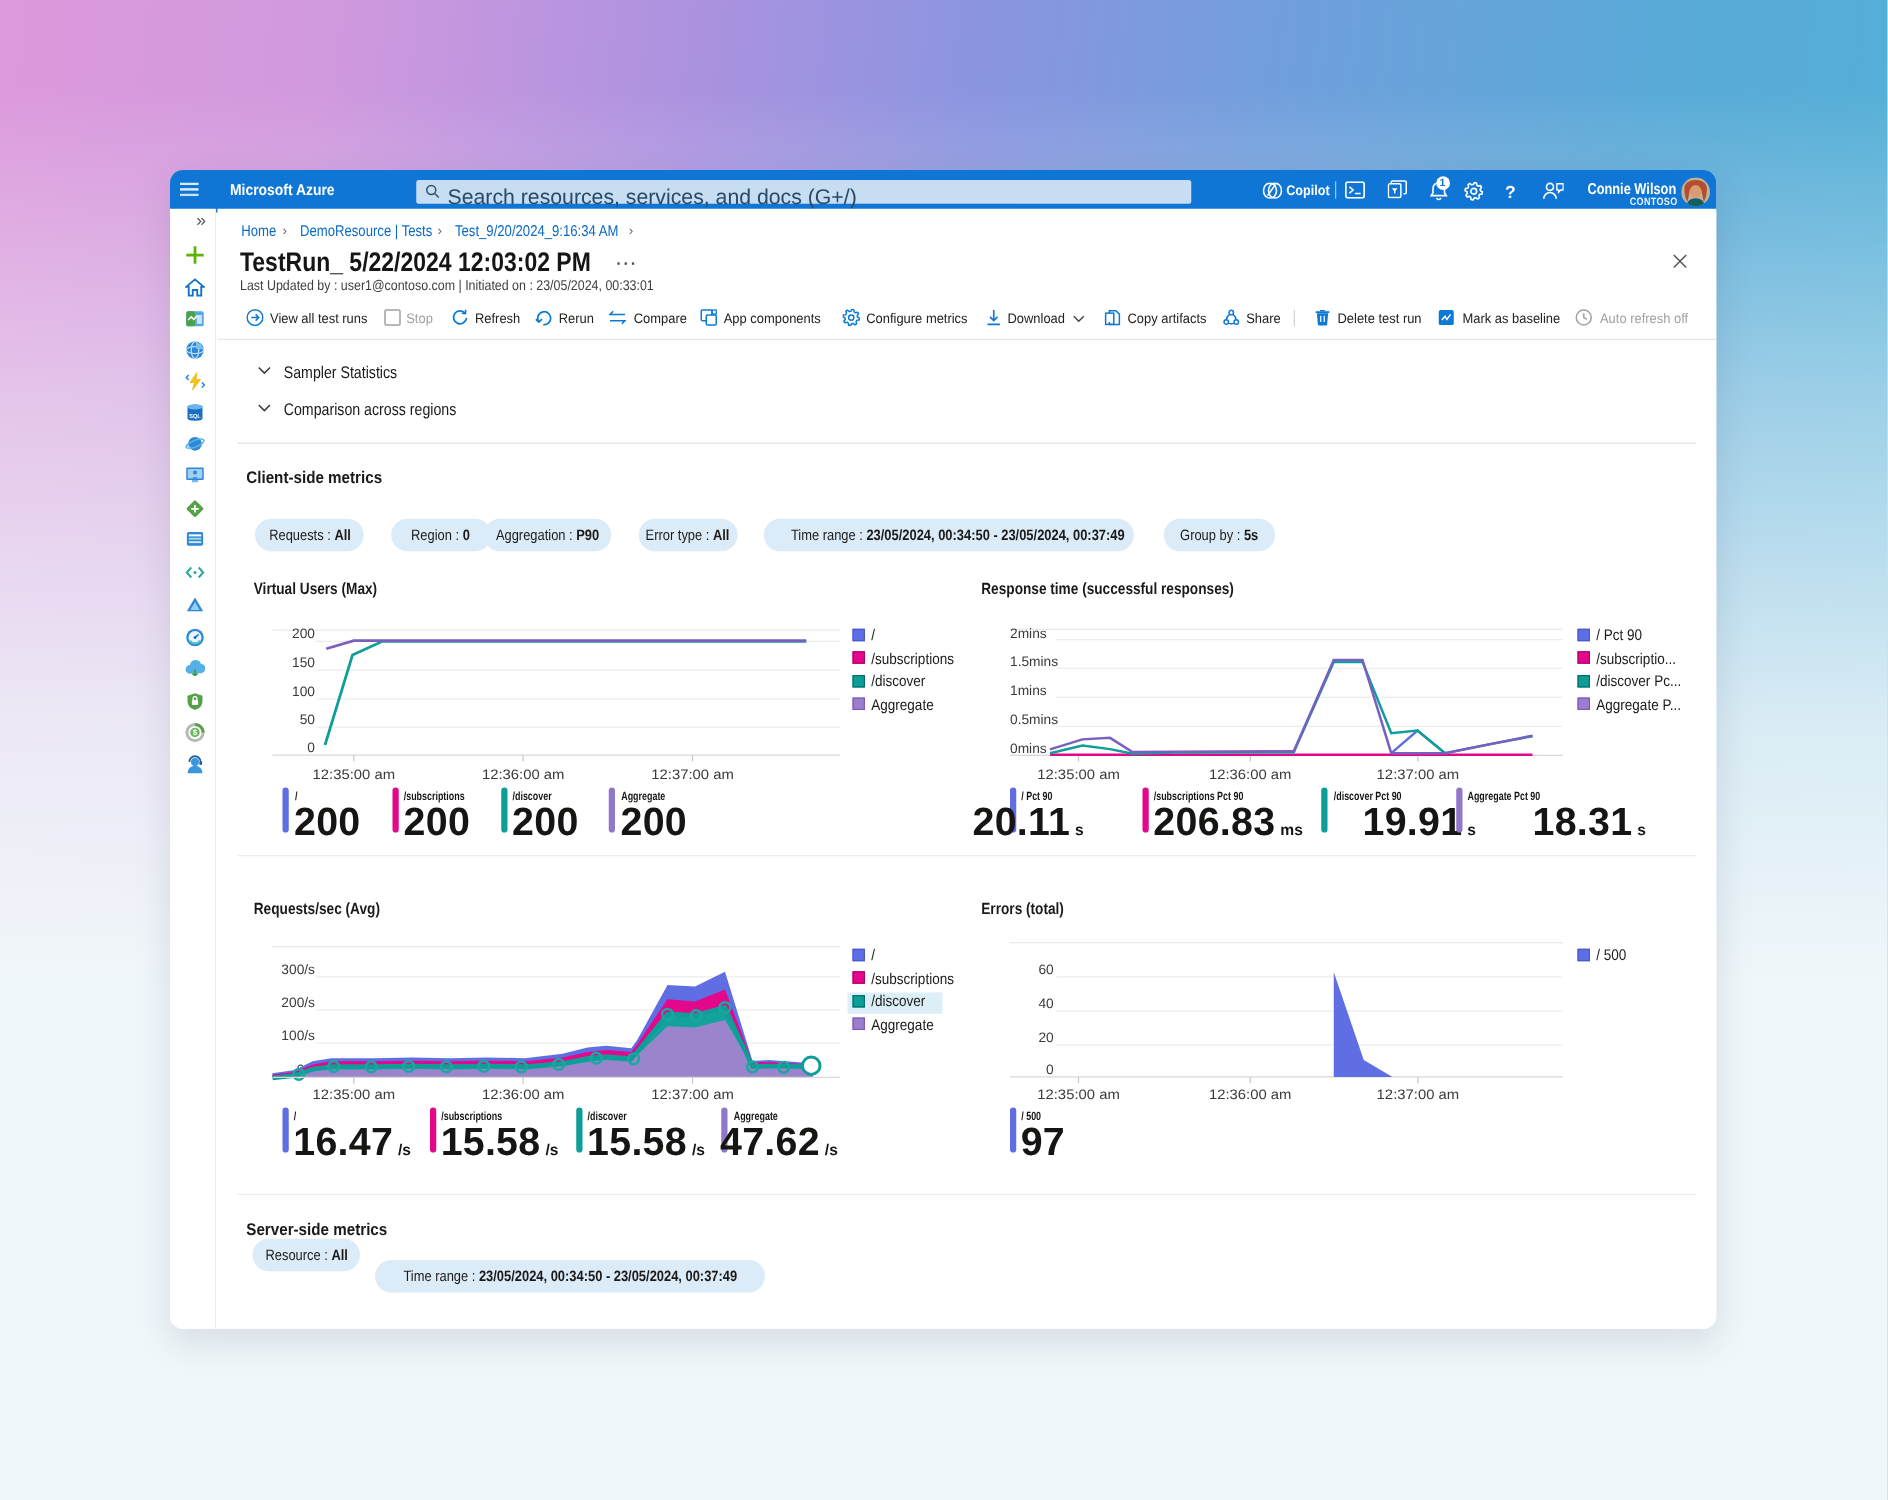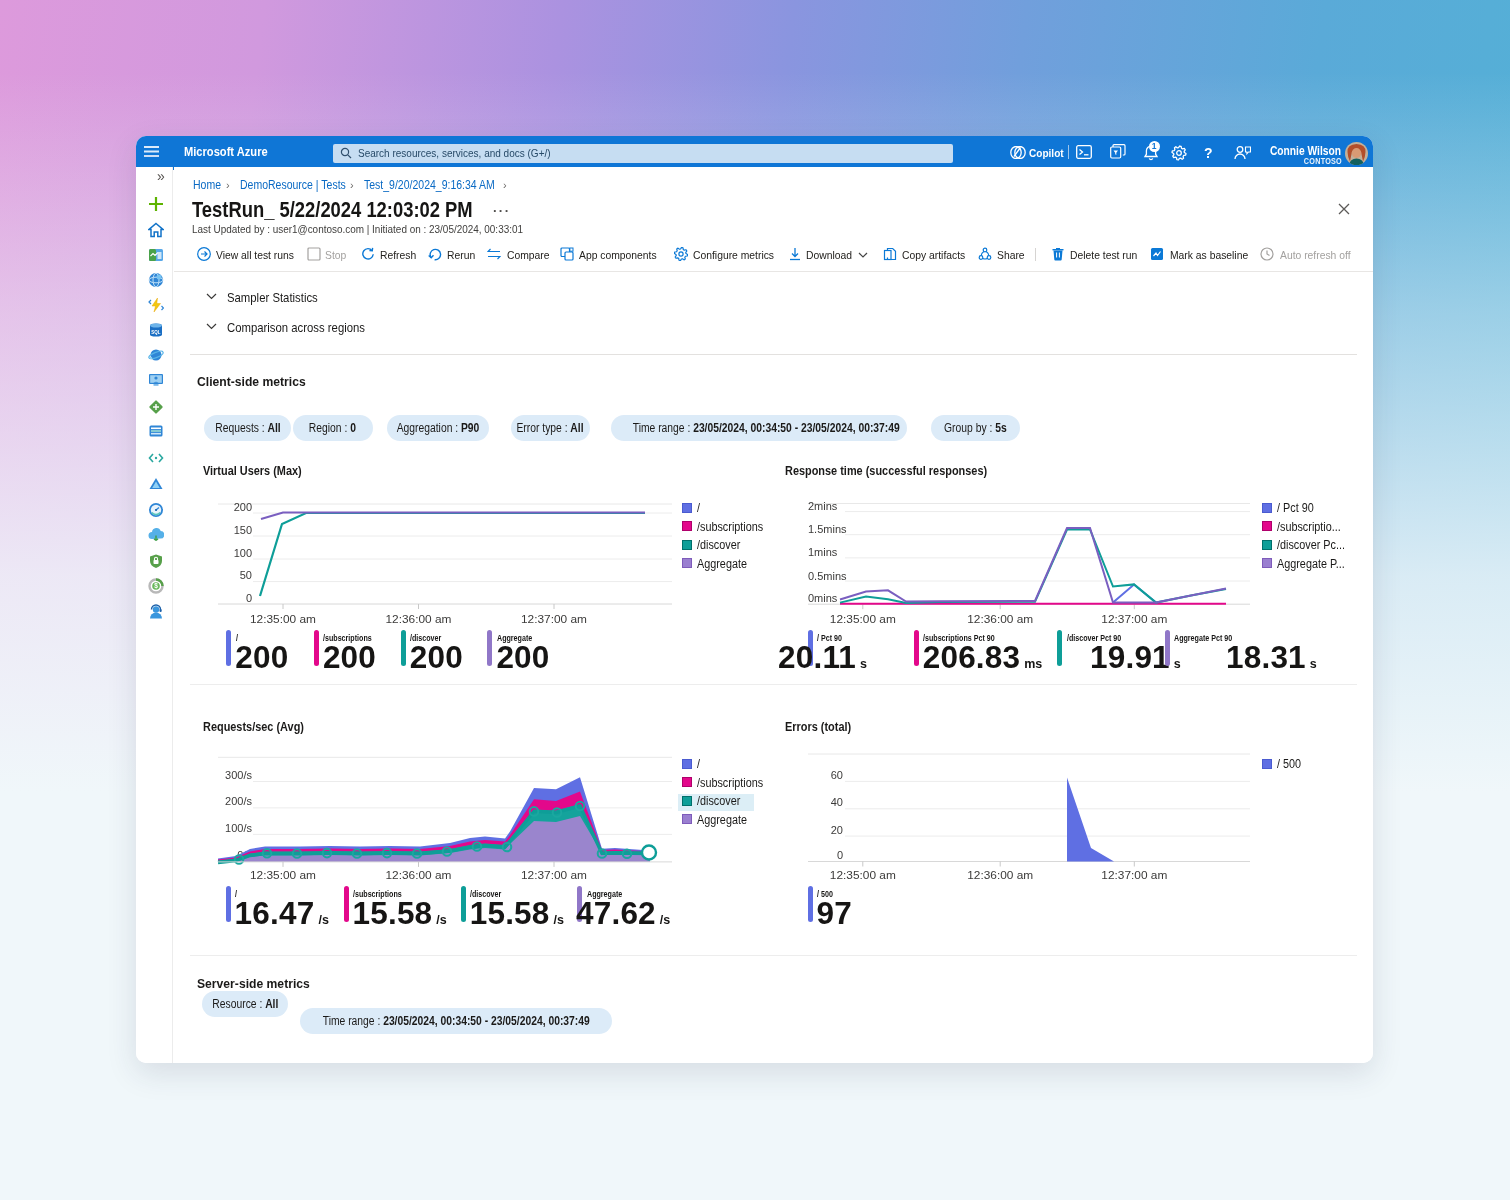--- a/index.html
+++ b/index.html
@@ -39,21 +39,21 @@
         <rect x="0" y="0" width="15" height="2" fill="#dcebfa"></rect>
         <rect x="0" y="4.5" width="15" height="2" fill="#dcebfa"></rect>
         <rect x="0" y="9" width="15" height="2" fill="#cfe0f5"></rect>
       </svg>
 <div class="ab" style="left:48px;top:9px;font-size:12.5px;font-weight:bold;color:#fff;transform:scaleX(0.89);transform-origin:0 0">Microsoft Azure</div>
 <div class="ab" style="left:197px;top:7.5px;width:620px;height:19px;background:#c6ddf2;border-radius:2px;"></div>
 <svg class="ab" style="left:204px;top:11px" width="12" height="12" viewBox="0 0 12 12">
         <circle cx="5" cy="5" r="3.6" fill="none" stroke="#30506e" stroke-width="1.2"></circle>
         <line x1="7.8" y1="7.8" x2="11" y2="11" stroke="#30506e" stroke-width="1.2"></line>
       </svg>
-<div class="ab" style="left:222px;top:12px;font-size:10px;color:#274a68;white-space:nowrap">Search resources, services, and docs (G+/)</div>
+<div class="ab" style="left:222px;top:12px;font-size:17px;color:#274a68;white-space:nowrap">Search resources, services, and docs (G+/)</div>
 <svg class="ab" style="left:874px;top:10px" width="16" height="13" viewBox="0 0 16 13">
         <ellipse cx="6" cy="6.5" rx="5.2" ry="6" fill="none" stroke="#fff" stroke-width="1.3"></ellipse>
         <ellipse cx="10" cy="6.5" rx="5.2" ry="6" fill="none" stroke="#fff" stroke-width="1.3"></ellipse>
         <line x1="4" y1="10.5" x2="10.5" y2="1.5" stroke="#fff" stroke-width="1.3"></line>
       </svg>
 <div class="ab" style="left:893px;top:10.5px;font-size:11.2px;font-weight:bold;color:#fff;transform:scaleX(0.9);transform-origin:0 0">Copilot</div>
 <div class="ab" style="left:932px;top:9px;width:1px;height:14px;background:#9dc4ea"></div>
 <svg class="ab" style="left:940px;top:9px" width="16" height="14" viewBox="0 0 16 14">
         <rect x="0.7" y="0.7" width="14.6" height="12.6" rx="1.5" fill="none" stroke="#fff" stroke-width="1.3"></rect>
         <path d="M3.5 4.5 L6.5 7 L3.5 9.5" fill="none" stroke="#fff" stroke-width="1.3"></path>
@@ -274,21 +274,21 @@
         <path d="M1 1 L5.5 5.5 L10 1" fill="none" stroke="#3b3a39" stroke-width="1.2"></path>
       </svg>
       <div class="sect" style="left:52.5px;top:123px">Sampler Statistics</div>
       <svg class="ab" style="left:32px;top:155.5px" width="11" height="7" viewBox="0 0 11 7">
         <path d="M1 1 L5.5 5.5 L10 1" fill="none" stroke="#3b3a39" stroke-width="1.2"></path>
       </svg>
       <div class="sect" style="left:52.5px;top:152.5px">Comparison across regions</div>
       <div class="hdiv" style="left:16px;top:186.5px;width:1167px;background:#e3e1df"></div>
       <div class="ab" style="left:23px;top:207px;font-size:13.5px;font-weight:bold;color:#1b1a19;transform:scaleX(0.9);transform-origin:0 0">Client-side metrics</div>
       <div class="pill" style="left:30.4px;top:248px;width:86.3px"><span>Requests : <b>All</b></span></div>
-      <div class="pill" style="left:119px;top:248px;width:79.7px"><span>Region : <b>0</b></span></div>
+      <div class="pill" style="left:139px;top:248px;width:79.7px"><span>Region : <b>0</b></span></div>
       <div class="pill" style="left:213px;top:248px;width:101.7px"><span>Aggregation : <b>P90</b></span></div>
       <div class="pill" style="left:336.6px;top:248px;width:79.7px"><span>Error type : <b>All</b></span></div>
       <div class="pill" style="left:437.2px;top:248px;width:295.8px"><span>Time range : <b>23/05/2024, 00:34:50 - 23/05/2024, 00:37:49</b></span></div>
       <div class="pill" style="left:757px;top:248px;width:89px"><span>Group by : <b>5s</b></span></div>
       <div class="ctitle" style="left:29px;top:296px">Virtual Users (Max)</div>
       <div class="ctitle" style="left:611px;top:296px">Response time (successful responses)</div>
       <svg class="ab" style="left:28px;top:329px" width="478" height="132" viewBox="202 496 478 132">
         <line x1="218" y1="504" x2="672" y2="504" stroke="#e8e8e8" stroke-width="1"></line>
         <line x1="253" y1="513" x2="672" y2="513" stroke="#ececec" stroke-width="1"></line>
         <text x="252" y="510.5" font-size="11" fill="#3b3a39" text-anchor="end" font-family="Liberation Sans">200</text>

